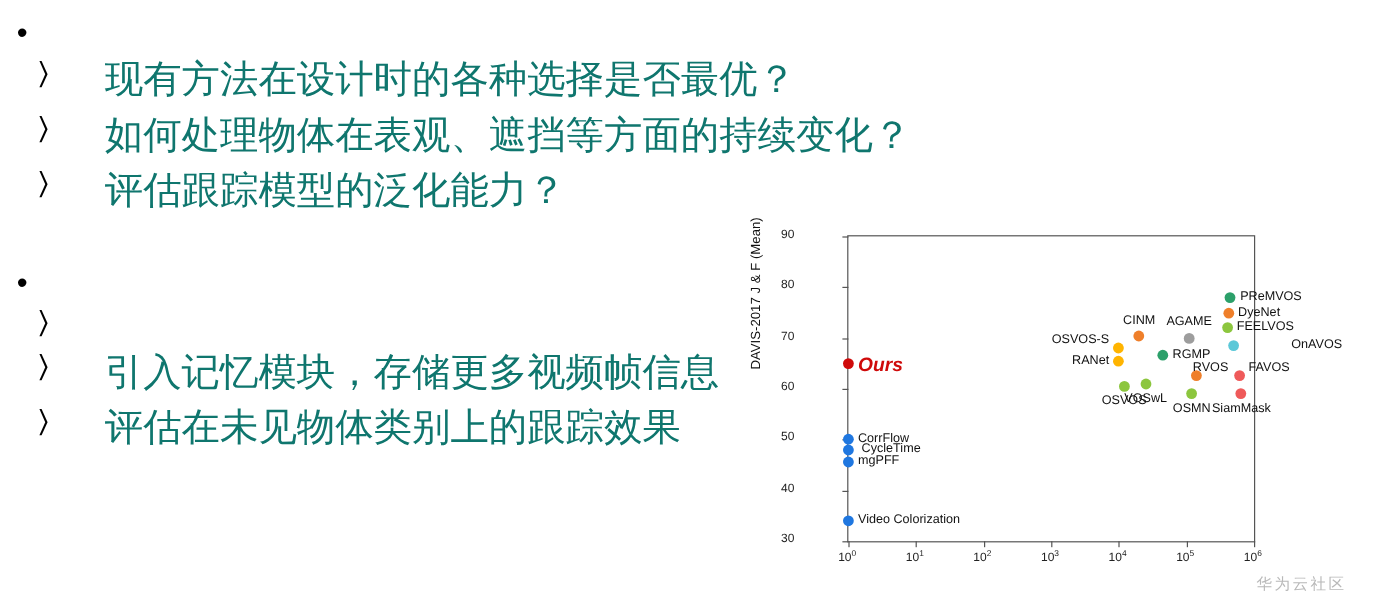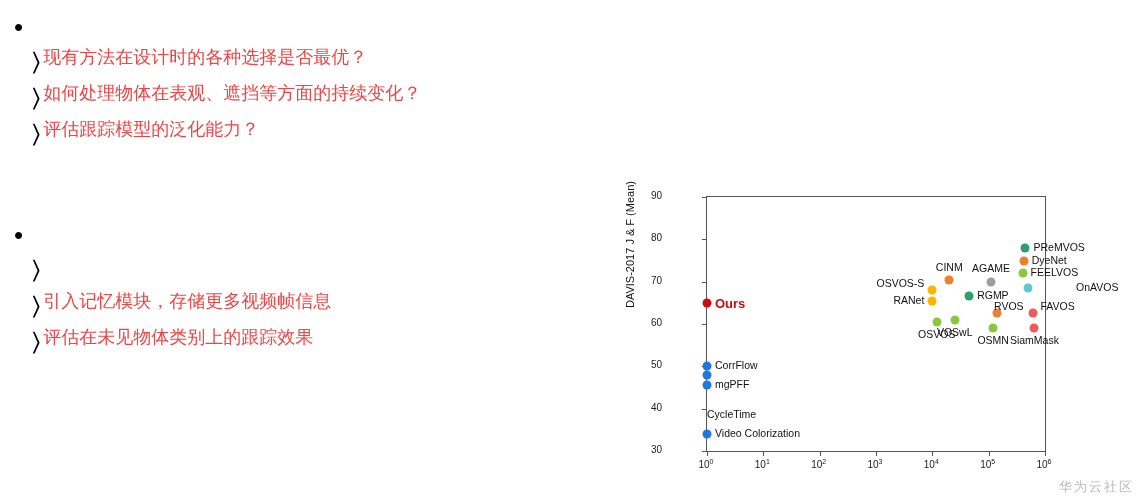--- a/index.html
+++ b/index.html
@@ -27,21 +27,21 @@
   }
   .sub-line{
     display:flex; align-items:flex-start;
     margin-left:18px;
   }
   .gt{
     font-size:25px; line-height:1.2; margin-right:3px; color:#000;
     font-family:"Liberation Sans", sans-serif;
   }
   .b-sub{
-    font-size:18px; line-height:1.25; white-space:nowrap; color:#ef4444;
+    font-size:32px; line-height:1.25; white-space:nowrap; color:#0f766e;margin-left:44px;
   }
 
   
   #chart-wrap{
     position:absolute; left:628px; top:188px; width:460px; height:300px;
   }
   #plot-frame{
     position:absolute; left:78px; top:8px; width:340px; height:256px;
     border:1px solid #555; background:#fff; box-sizing:border-box;
   }
@@ -69,23 +69,23 @@
     position:absolute; left:78px; width:340px; top:284px;
     text-align:center; font-size:10.5px; color:#111;
   }
   .pt{
     position:absolute; width:9px; height:9px; border-radius:50%;
     transform:translate(-50%,-50%);
   }
   .pt-label{
     position:absolute; font-size:10.5px; color:#111; white-space:nowrap;
   }
-  .pt-label.bold{ font-weight:bold; color:#cf0a0a; font-size:13px;}
+  .pt-label.bold{ font-weight:bold; color:#cf0a0a; font-size:16px;font-style:italic;}
   #watermark{
-    position:absolute; right:10px; bottom:6px;
+    position:absolute; right:22px; bottom:6px;
     font-size:13px; color:#b9b9b9; letter-spacing:2px;
   }
 </style>
 </head>
 <body>
 
 <div id="text-col">
 
   <div class="bullet-block" style="top:14px;">
     <div class="bullet-line">
@@ -139,21 +139,21 @@
       <div class="xtick-mark" style="left: 112.667px;"></div>
       <div class="xtick-mark" style="left: 169px;"></div>
       <div class="xtick-mark" style="left: 225.333px;"></div>
       <div class="xtick-mark" style="left: 281.667px;"></div>
       <div class="xtick-mark" style="left: 338px;"></div>
       <div class="pt" title="Ours" style="left: 0px; top: 105.833px; background: rgb(207, 10, 10);"></div>
       <div class="pt-label bold" style="left: 8px; top: 98.8333px;">Ours</div>
       <div class="pt" title="CorrFlow" style="left: 0px; top: 169.333px; background: rgb(31, 119, 224);"></div>
       <div class="pt-label" style="left: 8px; top: 162.333px;">CorrFlow</div>
       <div class="pt" title="CycleTime" style="left: 0px; top: 177.8px; background: rgb(31, 119, 224);"></div>
-      <div class="pt-label" style="left: 0; top: 170.8px; margin-top: 40px;">CycleTime</div>
+      <div class="pt-label" style="left: 11px; top: 170.8px;">CycleTime</div>
       <div class="pt" title="mgPFF" style="left: 0px; top: 188.383px; background: rgb(31, 119, 224);"></div>
       <div class="pt-label" style="left: 8px; top: 181.383px;">mgPFF</div>
       <div class="pt" title="Video Colorization" style="left: 0px; top: 237.067px; background: rgb(31, 119, 224);"></div>
       <div class="pt-label" style="left: 8px; top: 230.067px;">Video Colorization</div>
       <div class="pt" title="OSVOS-S" style="left: 225.333px; top: 93.1333px; background: rgb(255, 180, 0);"></div>
       <div class="pt-label" style="transform: translateX(-100%); left: 217.333px; top: 80.1333px;">OSVOS-S</div>
       <div class="pt" title="RANet" style="left: 225.333px; top: 103.717px; background: rgb(255, 180, 0);"></div>
       <div class="pt-label" style="transform: translateX(-100%); left: 217.333px; top: 96.7167px;">RANet</div>
       <div class="pt" title="OSVOS" style="left: 229.794px; top: 124.883px; background: rgb(140, 198, 62);"></div>
       <div class="pt-label" style="transform: translateX(-50%); left: 229.794px; top: 130.883px;">OSVOS</div>

